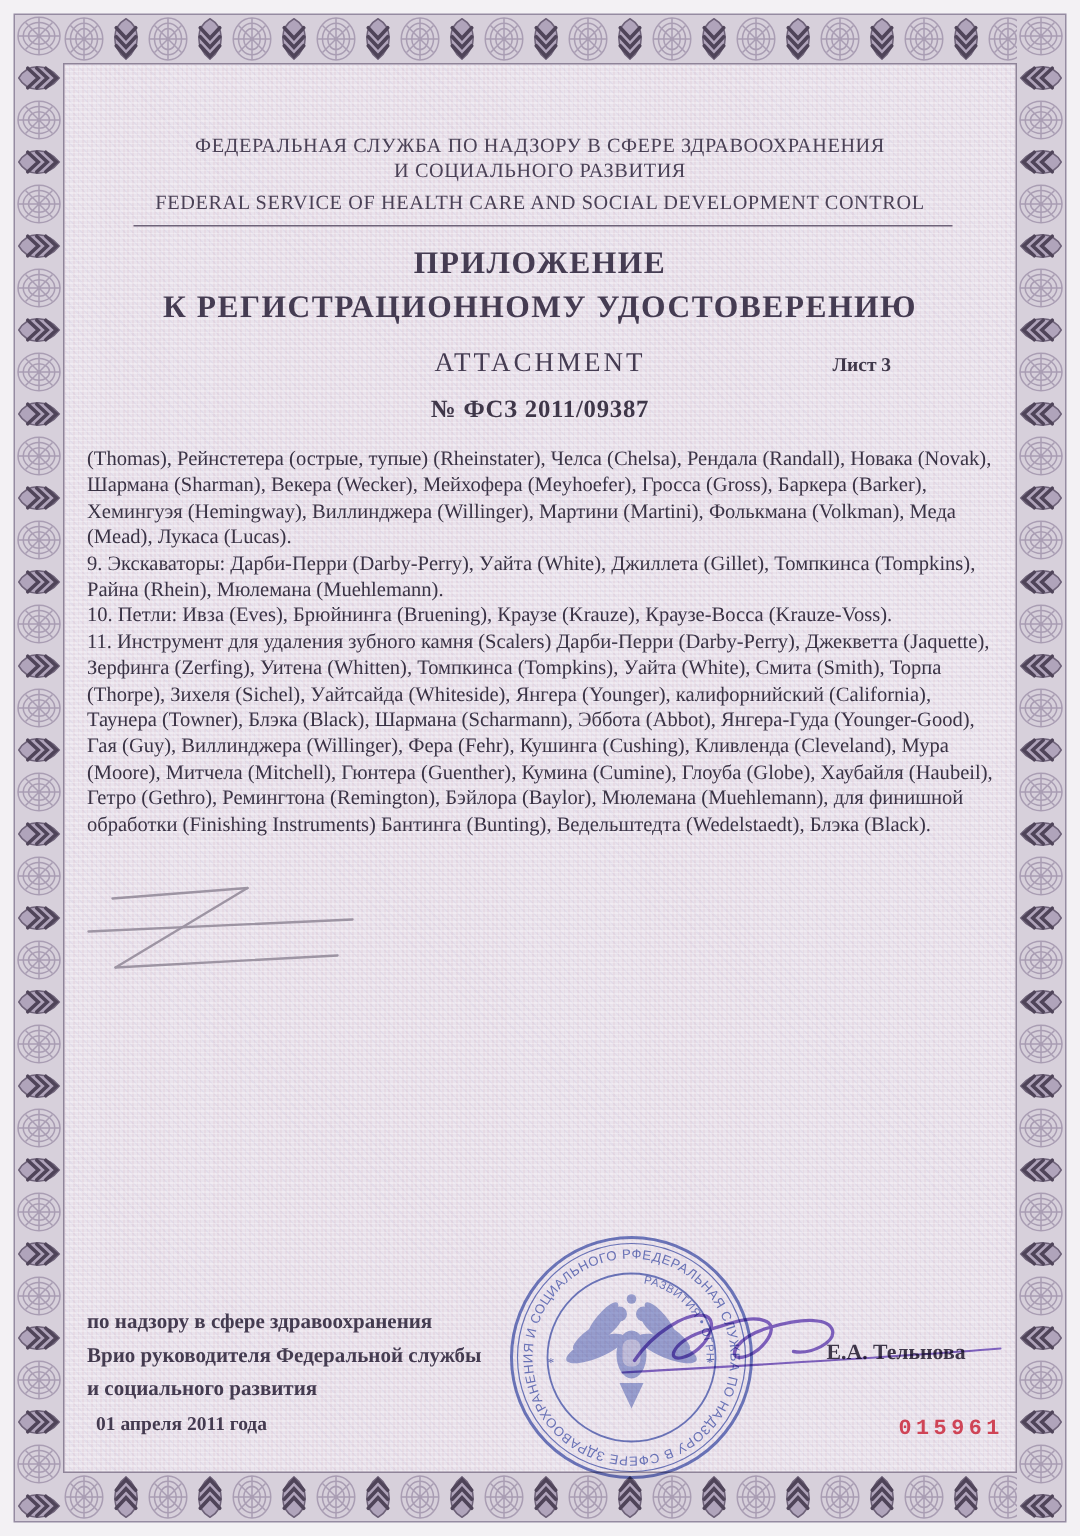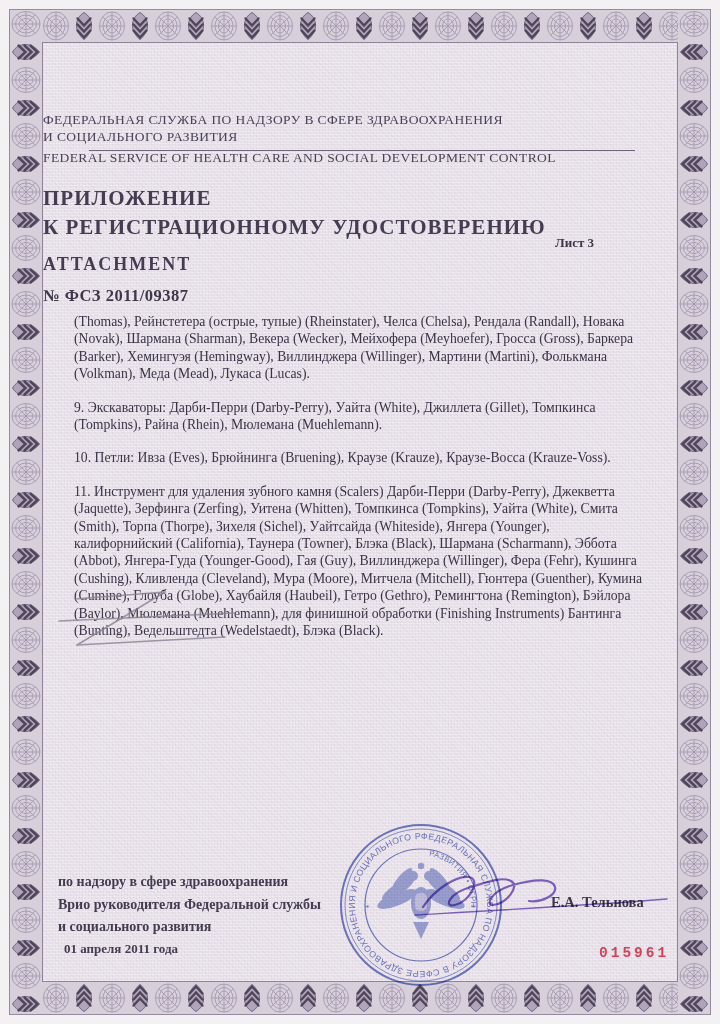--- a/index.html
+++ b/index.html
@@ -14,30 +14,30 @@
   .band-left svg{transform:scaleX(-1);}
   .band-right{right:10px;top:10px;width:32px;height:1004px;}
   .paper{position:absolute;left:42px;top:42px;width:636px;height:940px;
          background-color:#e9e3ec;
          background-image:
            repeating-linear-gradient(0deg, rgba(255,255,255,.30) 0 1px, rgba(0,0,0,0) 1px 3px),
            repeating-linear-gradient(90deg, rgba(219,186,199,.22) 0 1px, rgba(0,0,0,0) 1px 3px),
            repeating-linear-gradient(45deg, rgba(170,160,205,.10) 0 1px, rgba(0,0,0,0) 1px 4px);
          border:1px solid #8f8499;box-sizing:border-box;}
   .abs{position:absolute;text-align:right;}
-  .ctr{left:0;right:0;text-align:left;margin-top:23px;}
+  .ctr{left:0;right:0;text-align:center;}
   .org{font-size:13.5px;letter-spacing:.4px;color:#4a4156;}
   .rule{position:absolute;left:46px;top:107px;width:546px;height:1px;background:#6e6379;}
   .t-big{font-size:21px;font-weight:bold;letter-spacing:1px;color:#453c52;}
-  .t-en{font-size:18px;font-weight:bold;letter-spacing:2px;color:#453c52;}
+  .t-en{font-size:18px;font-weight:normal;letter-spacing:2px;color:#453c52;}
   .sheet{font-size:13px;font-weight:bold;}
   .num{font-size:16.5px;font-weight:bold;letter-spacing:.5px;}
   .body-text{position:absolute;left:15px;top:254px;width:608px;font-size:13.7px;
              line-height:17.4px;color:#3a3345;}
-  .body-text p{margin:16px;}
+  .body-text p{margin:0;}
   .sig-block{position:absolute;left:15px;top:828px;font-size:14px;font-weight:bold;
              line-height:22.6px;color:#443b50;}
   .date{position:absolute;left:21px;top:898px;font-size:13px;font-weight:bold;color:#443b50;}
   .name{position:absolute;left:508px;top:851px;font-size:14.5px;font-weight:bold;color:#3e3649;}
   .serial{position:absolute;left:556px;top:902px;font-family:"Liberation Mono",monospace;
           font-size:14.5px;font-weight:bold;letter-spacing:3px;color:#cf4456;}
   .stamp{position:absolute;left:292px;top:776px;mix-blend-mode:multiply;opacity:.88;}
   .signature{position:absolute;left:362px;top:806px;mix-blend-mode:multiply;opacity:.9;}
   .pencil{position:absolute;left:10px;top:536px;opacity:.8;}
 </style>

